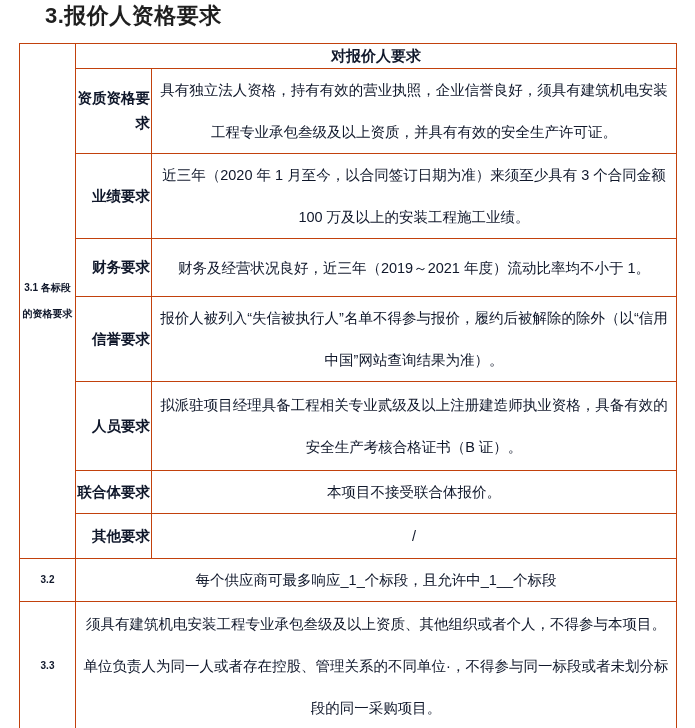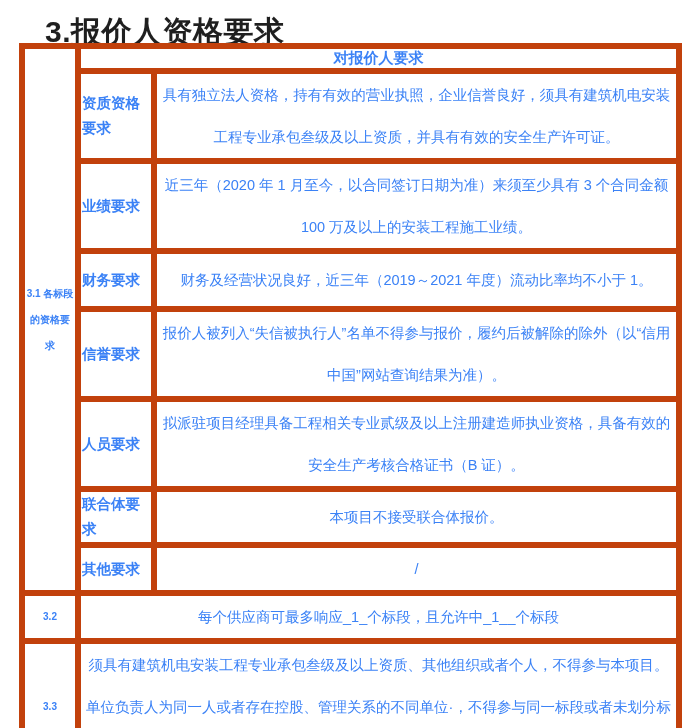--- a/index.html
+++ b/index.html
@@ -13,55 +13,55 @@
     position: relative;
     width: 695px;
     height: 728px;
     background: #ffffff;
     overflow: hidden;
   }
   .doc-title {
     margin: 0;
     position: absolute;
     left: 45px;
-    top: 12px;
-    font-size: 30px;
+    top: 1px;
+    font-size: 22px;
     font-weight: bold;
     color: #1f1f1f;
     letter-spacing: 0.5px;
   }
   table.req-table {
     position: absolute;
     left: 19px;
     top: 43px;
     width: 657px;
     border-collapse: collapse;
     table-layout: fixed;
   }
   table.req-table td {
-    border: 6px solid #c2410c;
-    color: #3b82f6;
+    border: 1px solid #c2410c;
+    color: #0f172a;
     vertical-align: middle;
     overflow: hidden;
   }
   td.header-cell {
     text-align: center;
     font-weight: bold;
     font-size: 15px;
     padding: 0;
   }
   td.id-cell {
     text-align: center;
     font-weight: bold;
     font-size: 10px;
     line-height: 26px;
     padding: 0 1px;
   }
   td.label-cell {
-    text-align: left;
+    text-align: right;
     font-weight: bold;
     font-size: 14.5px;
     line-height: 25px;
     padding: 0 1px;
   }
   td.content-cell {
     text-align: center;
     font-size: 14.5px;
     line-height: 42px;
     padding: 0 3px;

